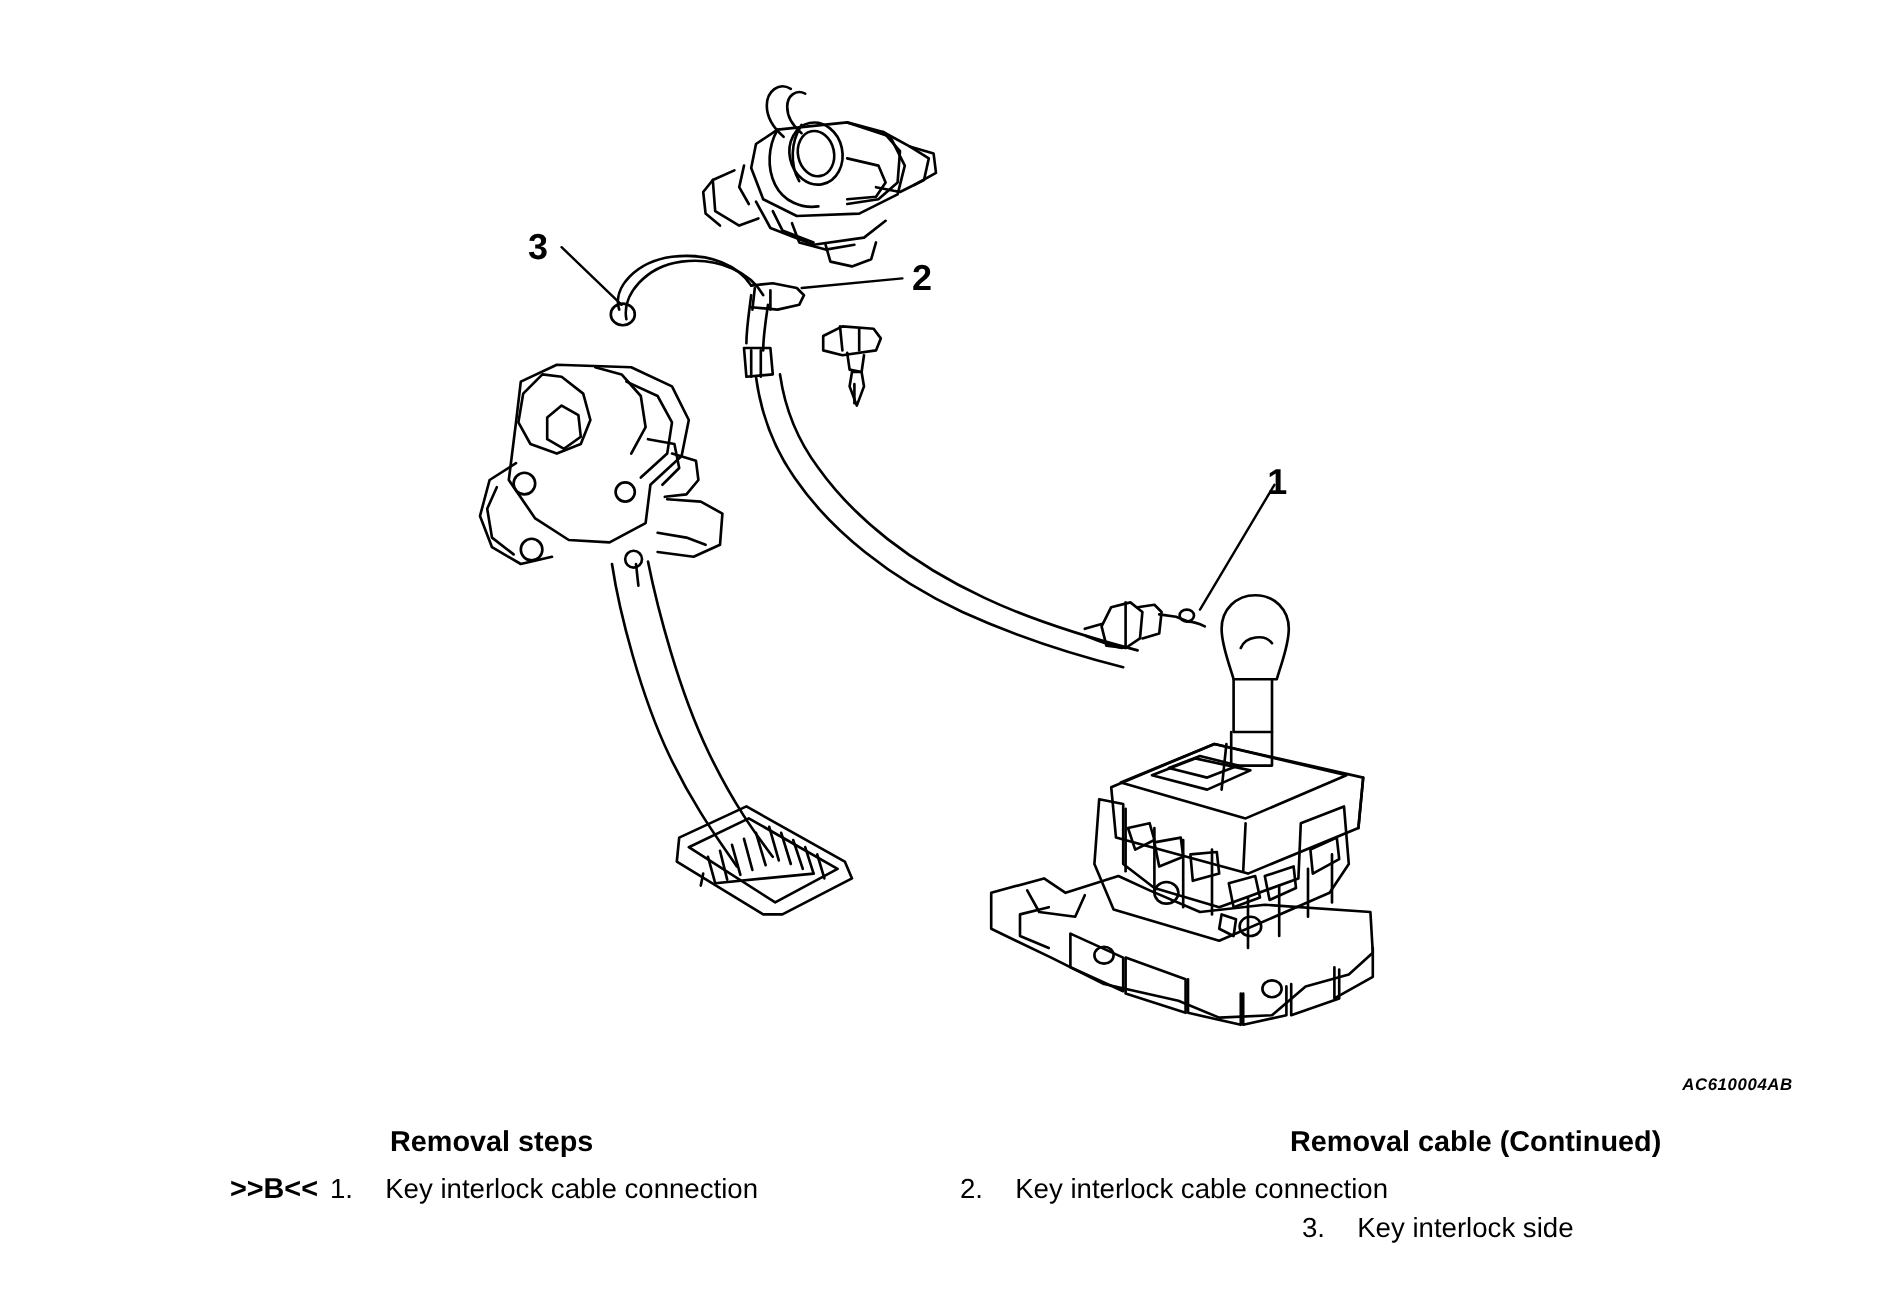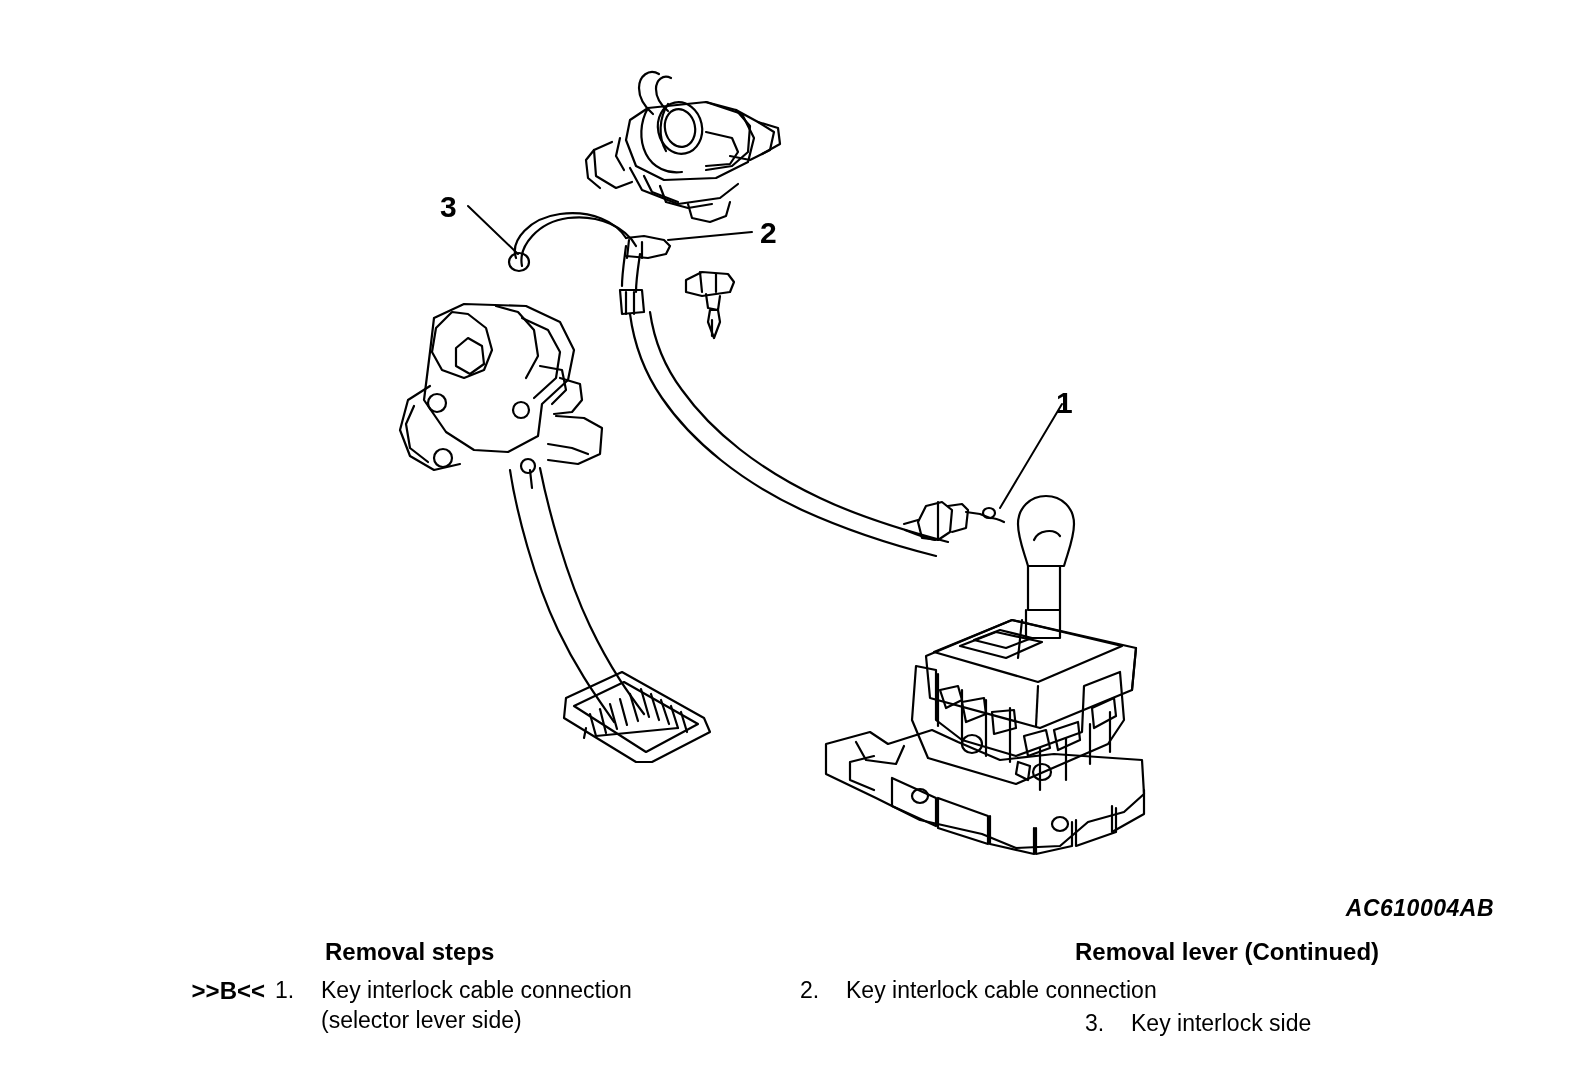--- a/index.html
+++ b/index.html
@@ -33,21 +33,21 @@
     font-size: 30px;
     font-weight: bold;
     color: #000;
     line-height: 1;
   }
   .fig-code {
     position: absolute;
     right: 90px;
     top: 895px;
     font-family: "Liberation Sans", sans-serif;
-    font-size: 23px;
+    font-size: 14px;
     font-weight: bold;
     font-style: italic;
     letter-spacing: 0.5px;
   }
   .legend {
     position: absolute;
     left: 0;
     top: 938px;
     width: 1584px;
     height: 160px;
@@ -261,27 +261,26 @@
   <div class="legend">
 
     <div class="legend-col left">
       <div class="legend-title left-title">Removal steps</div>
 
       <div class="step-row">
         <span class="marker">&gt;&gt;B&lt;&lt;</span>
         <span class="num">1.</span>
         <span class="step-text">
           <span>Key interlock cable connection</span>
-          <span class="sub">(selector lever side)</span>
         </span>
       </div>
     </div>
 
     <div class="legend-col right">
-      <div class="legend-title right-title">Removal lever (Continued)</div>
+      <div class="legend-title right-title">Removal cable (Continued)</div>
 
       <div class="step-row">
         <span class="num">2.</span>
         <span class="step-text">
           <span>Key interlock cable connection</span>
         </span>
       </div>
 
       <div class="step-row">
         <span class="marker"></span>

